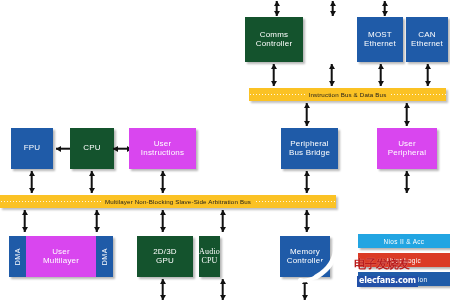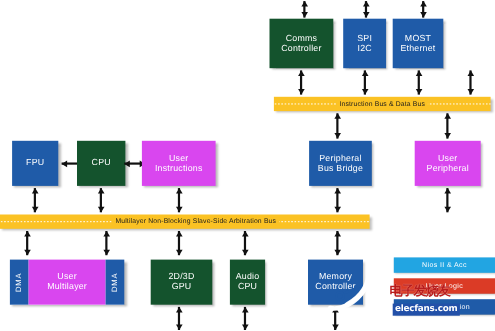--- a/index.html
+++ b/index.html
@@ -161,34 +161,34 @@
       <div class="head down"></div>
   </div>
 
   <div class="blk c-ltblue" style="left:245px;top:17px;width:58px;height:45px;font-size:8px;">
     <span class="lbl">
       <span>Comms</span><br>
       <span>Controller</span>
     </span>
   </div>
 
-  <div class="blk c-dkblue" style="left:312px;top:17px;width:39px;height:45px;font-size:8px;">
-    <span class="lbl">
-      <span>SPI</span><br>
-      <span>I2C</span>
-    </span>
-  </div>
 
   <div class="blk c-dkblue" style="left:357px;top:17px;width:46px;height:45px;font-size:8px;">
     <span class="lbl">
       <span>MOST</span><br>
       <span>Ethernet</span>
     </span>
   </div>
 
+  <div class="blk c-dkblue" style="left:406px;top:17px;width:42px;height:45px;font-size:8px;">
+    <span class="lbl">
+      <span>CAN</span><br>
+      <span>Ethernet</span>
+    </span>
+  </div>
 
   <div class="arrow" style="left:95px;top:0px;height:0px;"></div>
   <div class="arrow" style="left:270px;top:64px;height:22px;">
     <div class="stem"></div>
       <div class="head up"></div>
       <div class="head down"></div>
   </div>
   <div class="arrow" style="left:328px;top:64px;height:22px;">
     <div class="stem"></div>
       <div class="head up"></div>
@@ -334,21 +334,21 @@
     </div>
   </div>
 
   <div class="blk c-ltblue" style="left:137px;top:236px;width:56px;height:41px;font-size:8px;">
     <span class="lbl">
       <span>2D/3D</span><br>
       <span>GPU</span>
     </span>
   </div>
 
-  <div class="blk c-ltblue" style="left:209px;top:236px;width:32px;height:41px;font-size:8px;">
+  <div class="blk c-ltblue" style="left:199px;top:236px;width:21px;height:41px;font-size:8px;font-family:Liberation Serif, serif;">
     <span class="lbl">
       <span>Audio</span><br>
       <span>CPU</span>
     </span>
   </div>
 
   <div class="blk c-dkblue" style="left:280px;top:236px;width:50px;height:41px;font-size:8px;">
     <span class="lbl">
       <span>Memory</span><br>
       <span>Controller</span>

